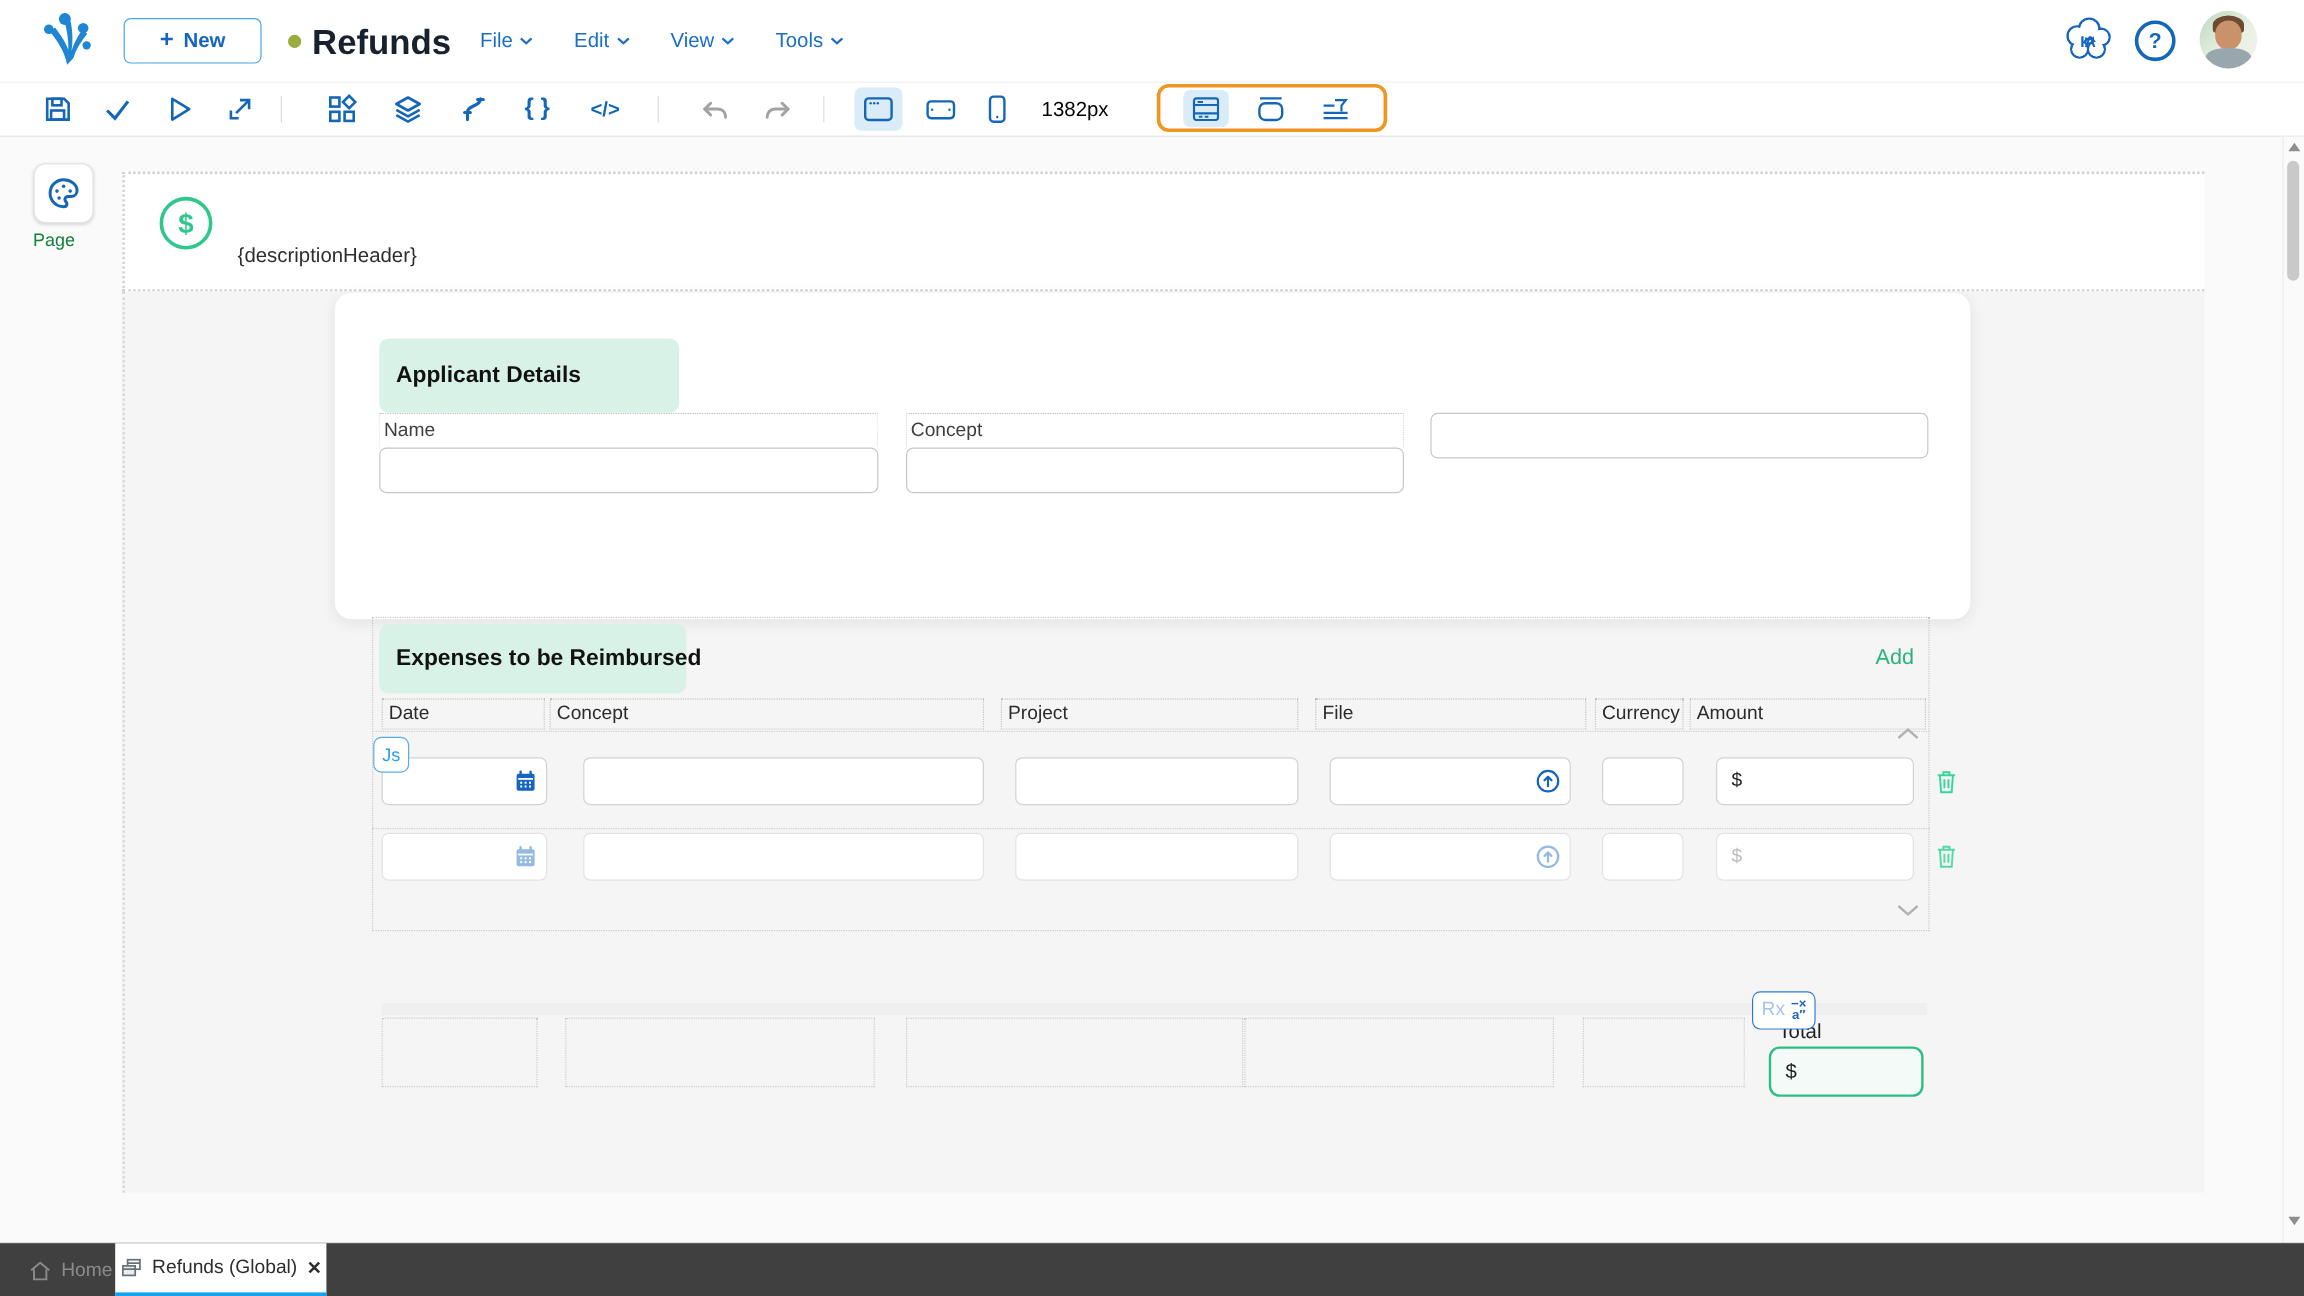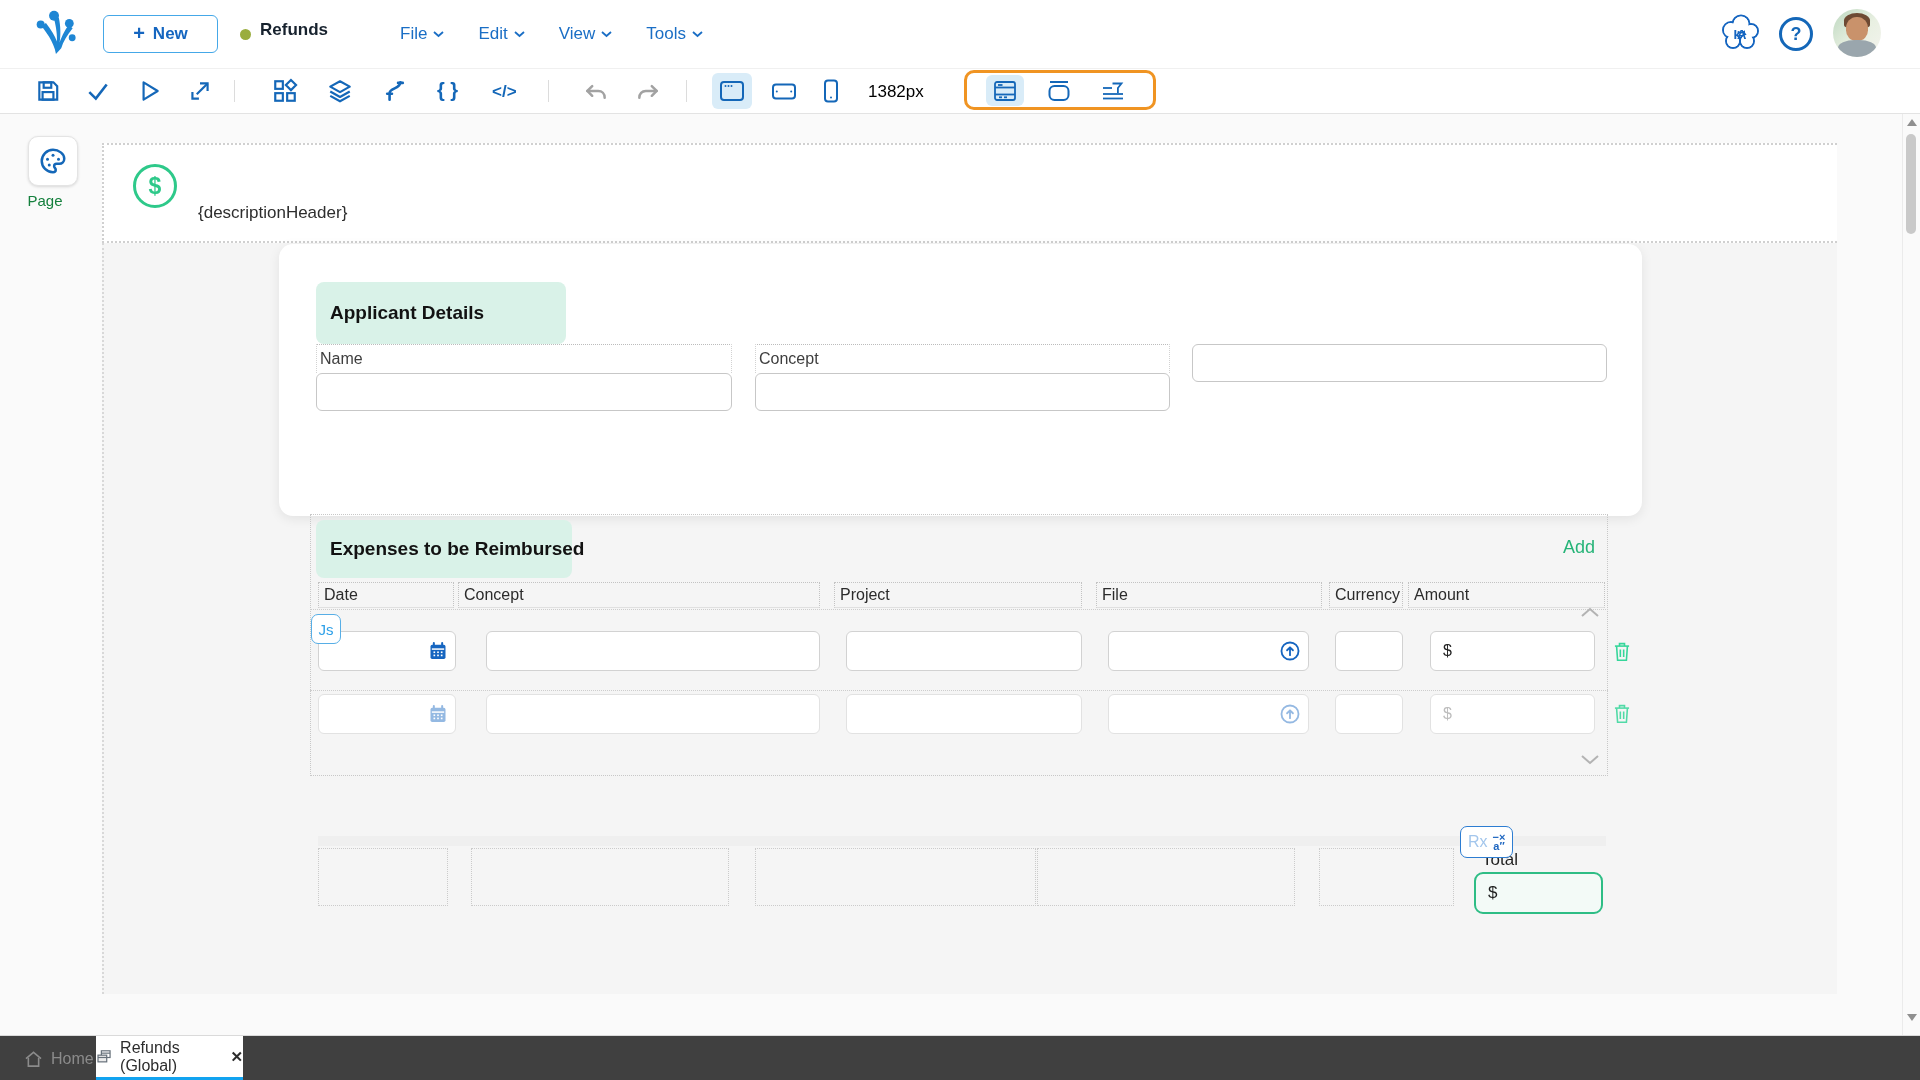--- a/index.html
+++ b/index.html
@@ -13,21 +13,21 @@
   
   .topbar { position:absolute; left:0; top:0; width:1920px; height:68px; background:#fff; }
   .logo { left:34px; top:9px; }
   .btn-new {
     left:103px; top:15px; width:115px; height:38px; background:#fff;
     border:1.5px solid #45a8e8; border-radius:6px; color:#1566c0; font-weight:bold;
     font-size:17px; display:flex; align-items:center; justify-content:center; gap:8px; cursor:pointer;
   }
   .btn-new .plus { font-size:20px; font-weight:bold; margin-top:-2px; }
   .status-dot { left:240px; top:29px; width:11px; height:11px; border-radius:50%; background:#9aad3e; }
-  .app-title { left:260px; top:20px; font-size:17px; font-weight:bold; color:#17222e; }
+  .app-title { left:260px; top:20px; font-size:29px; font-weight:bold; color:#17222e; }
   .menus { left:400px; top:0; height:68px; display:flex; align-items:center; gap:34px; }
   .menu-item { color:#1a6ec5; font-size:17px; display:flex; align-items:center; gap:6px; cursor:pointer; }
   .help-badge {
     left:1779px; top:17px; width:34px; height:34px; border:3px solid #1467b8; border-radius:50%;
     color:#1467b8; font-weight:bold; font-size:18px; display:flex; align-items:center; justify-content:center; cursor:pointer;
   }
   .avatar { left:1833px; top:9px; width:48px; height:48px; border-radius:50%; overflow:hidden;
     background:linear-gradient(135deg,#bdd8c0,#e9f0e2 55%,#f4f3ee); cursor:pointer; }
   .avatar .hair { position:absolute; left:11px; top:4px; width:26px; height:15px; border-radius:50% 50% 20% 20%; background:#6d4a33; }
   .avatar .head { position:absolute; left:13px; top:8px; width:22px; height:24px; border-radius:48% 48% 45% 45%; background:#c9926b; }
@@ -109,21 +109,21 @@
   .sb-thumb { left:1906px; top:134px; width:10px; height:100px; background:#c9c9c9; border-radius:5px; cursor:pointer; }
   .sb-up { left:1907px; top:119px; width:0; height:0; border-left:5px solid transparent; border-right:5px solid transparent;
     border-bottom:7px solid #8f8f8f; cursor:pointer; }
   .sb-down { left:1907px; top:1014px; width:0; height:0; border-left:5px solid transparent; border-right:5px solid transparent;
     border-top:7px solid #8f8f8f; cursor:pointer; }
 
   
   .tabbar { position:absolute; left:0; top:1035px; width:1920px; height:45px; background:#404040; border-top:1px solid #dadada; }
   .tab-home { position:absolute; left:14px; top:0; height:45px; display:flex; align-items:center; gap:8px;
     color:#8b8b8b; font-size:16px; cursor:pointer; padding:0 10px; }
-  .tab-active { position:absolute; left:96px; top:0; width:147px; height:45px; background:#fff;
+  .tab-active { position:absolute; left:96px; top:0; width:176px; height:45px; background:#fff;
     display:flex; align-items:center; justify-content:center; gap:8px; border-bottom:4px solid #12a3f0; cursor:pointer; }
   .tab-active .lbl { color:#2d2d2d; font-size:16px; }
   .tab-close { color:#2d2d2d; font-weight:bold; font-size:15px; cursor:pointer; }
 </style>
 </head>
 <body>
 
 <div id="app">
 
   <div class="topbar">

